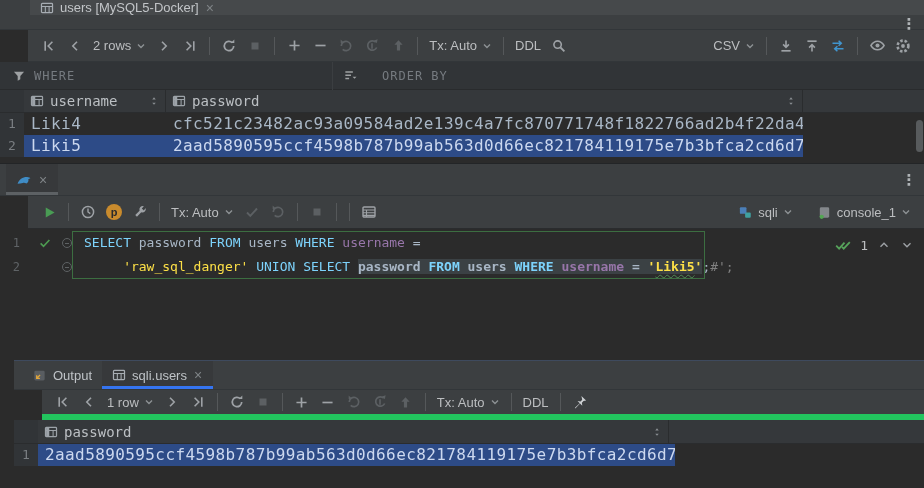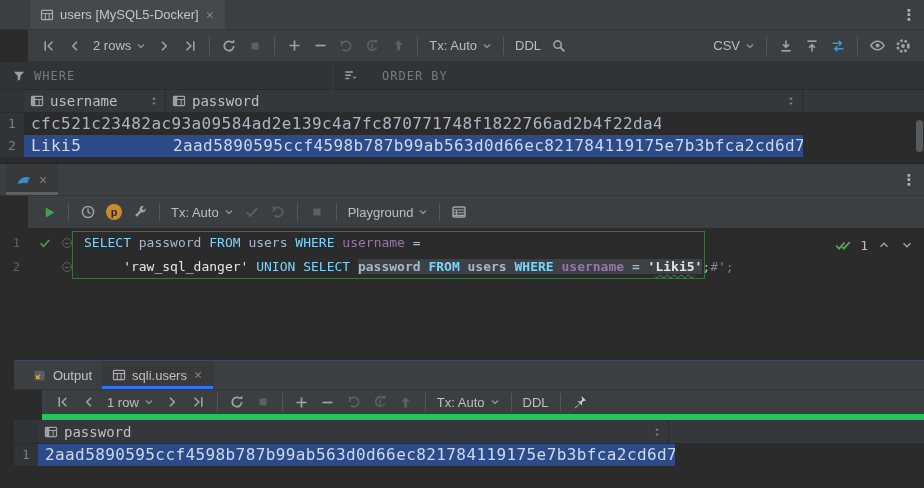--- a/index.html
+++ b/index.html
@@ -22,21 +22,21 @@
   .chev { color:#8d9194; flex:0 0 auto; }
   .toolbar { display:flex; align-items:center; padding:0 8px; background:#3c3f41;margin-left:28px; }
   .tabbar { display:flex; align-items:stretch; background:#3c3f41; position:relative; }
   .tab { display:flex; align-items:center; gap:6px; padding:0 10px; position:relative; }
   .close-x { color:#7f8487; font-size:14px; line-height:1; padding:0 1px; }
   .more-v { margin-left:auto; width:30px; display:flex; align-items:center; justify-content:center;
             color:#afb3b6; font-size:15px; font-weight:bold; letter-spacing:0; }
 
   
   .panel-top { position:absolute; top:0; left:0; width:924px; height:163px; background:#2b2b2b; }
-  .top-tabbar { height:30px; border-bottom:1px solid #323639; }
+  .top-tabbar { height:30px; border-bottom:1px solid #323639;flex-direction:column; }
   .top-tab { margin-left:30px; background:#46494b; color:#c2c5c8; }
   .top-toolbar { height:32px; border-bottom:1px solid #323639; }
   .filterbar { height:28px; background:#313437; border-bottom:1px solid #292b2d; display:flex; align-items:center;
                color:#767b80; font-size:12px; letter-spacing:1px; }
   .filter-where { display:flex; align-items:center; gap:8px; padding-left:12px; width:332px; }
   .filter-sep { width:1px; height:28px; background:#3b3e41; }
   .filter-order { display:flex; align-items:center; gap:24px; padding-left:10px; }
 
   .grid { position:relative; background:#2b2b2b; }
   .ghead { display:flex; height:23px; background:#35383b; border-bottom:1px solid #2a2c2e;
@@ -67,21 +67,21 @@
   .editor { position:relative; height:132px; background:#2b2b2b; font-family:"DejaVu Sans Mono",monospace;
             font-size:13px; padding-top:2px; }
   .eline { display:flex; height:24px; line-height:24px; position:relative; }
   .lnum { width:16px; margin-left:4px; text-align:right; color:#5f6366; font-size:12px; flex:0 0 auto; }
   .gut-check { width:22px; margin-left:14px; display:flex; align-items:center; justify-content:center; flex:0 0 auto; }
   .fold { width:10px; height:10px; border:1px solid #5e6264; border-radius:50%; margin:7px 0 0 6px;
           position:relative; flex:0 0 auto; }
   .fold::after { content:""; position:absolute; left:2px; right:2px; top:4px; height:1px; background:#5e6264; }
   .code { margin-left:12px; white-space:pre; }
   .kw { color:#7dd3fc; } .idn { color:#a9b7c6; } .fld { color:#9876aa; }
-  .str { color:#e5e5e5; } .com { color:#808080; }
+  .str { color:#fde047; } .com { color:#808080; }
   .hl { background:#3b4144;font-weight:bold; }
   .sq { text-decoration:underline; text-decoration-style:wavy; text-decoration-color:#4f8a55;
         text-decoration-thickness:1px; text-underline-offset:3px; }
   .stmt-box { position:absolute; left:72px; top:2px; width:633px; height:48px;
               border:1px solid #3c6e41; pointer-events:none; }
   .exec-widgets { position:absolute; top:8px; right:10px; display:flex; align-items:center; gap:9px; color:#bcbec0; }
 
   
   .panel-bottom { position:absolute; top:360px; left:14px; width:924px; height:128px; background:#2b2b2b;
                   border-top:1px solid #3e4a5e; }
@@ -397,20 +397,21 @@
               <use href="#s-column"></use>
             </svg>
           <span>password</span>
           <svg class="icon sorter" width="10" height="12">
               <use href="#s-sort"></use>
             </svg>
         </div>
       </div>
       <div class="grow">
         <div class="rnum">1</div>
+        <div class="gcell w-user">Liki4</div>
         <div class="gcell w-pass">cfc521c23482ac93a09584ad2e139c4a7fc870771748f1822766ad2b4f22da4e</div>
       </div>
       <div class="grow sel">
         <div class="rnum">2</div>
         <div class="gcell w-user">Liki5</div>
         <div class="gcell w-pass">2aad5890595ccf4598b787b99ab563d0d66ec821784119175e7b3bfca2cd6d76</div>
       </div>
       <div class="vthumb"></div>
     </div>
   </section>
@@ -465,33 +466,47 @@
             <use href="#s-undo"></use>
           </svg>
         </div>
       <div class="tsep"></div>
       <div class="ibtn dis">
           <svg class="icon" width="14" height="14">
             <use href="#s-stop"></use>
           </svg>
         </div>
       <div class="tsep"></div>
-      <div class="dd">
-        <span>Playground</span>
-        <svg class="icon chev" width="10" height="10">
-            <use href="#s-chevd"></use>
-          </svg>
-      </div>
       <div class="tsep"></div>
       <div class="ibtn">
           <svg class="icon" width="16" height="16">
             <use href="#s-gridout"></use>
           </svg>
         </div>
 
+      <div class="con-right">
+        <div class="dd">
+          <svg class="icon" width="15" height="15">
+              <use href="#s-schema"></use>
+            </svg>
+          <span>sqli</span>
+          <svg class="icon chev" width="10" height="10">
+              <use href="#s-chevd"></use>
+            </svg>
+        </div>
+        <div class="dd">
+          <svg class="icon" width="15" height="15">
+              <use href="#s-console"></use>
+            </svg>
+          <span>console_1</span>
+          <svg class="icon chev" width="10" height="10">
+              <use href="#s-chevd"></use>
+            </svg>
+        </div>
+      </div>
     </div>
 
     <div class="editor">
       <div class="stmt-box"></div>
 
       <div class="eline">
         <span class="lnum">1</span>
         <span class="gut-check">
           <svg class="icon" width="14" height="14" style="color:#4d9b51">
               <use href="#s-check"></use>

